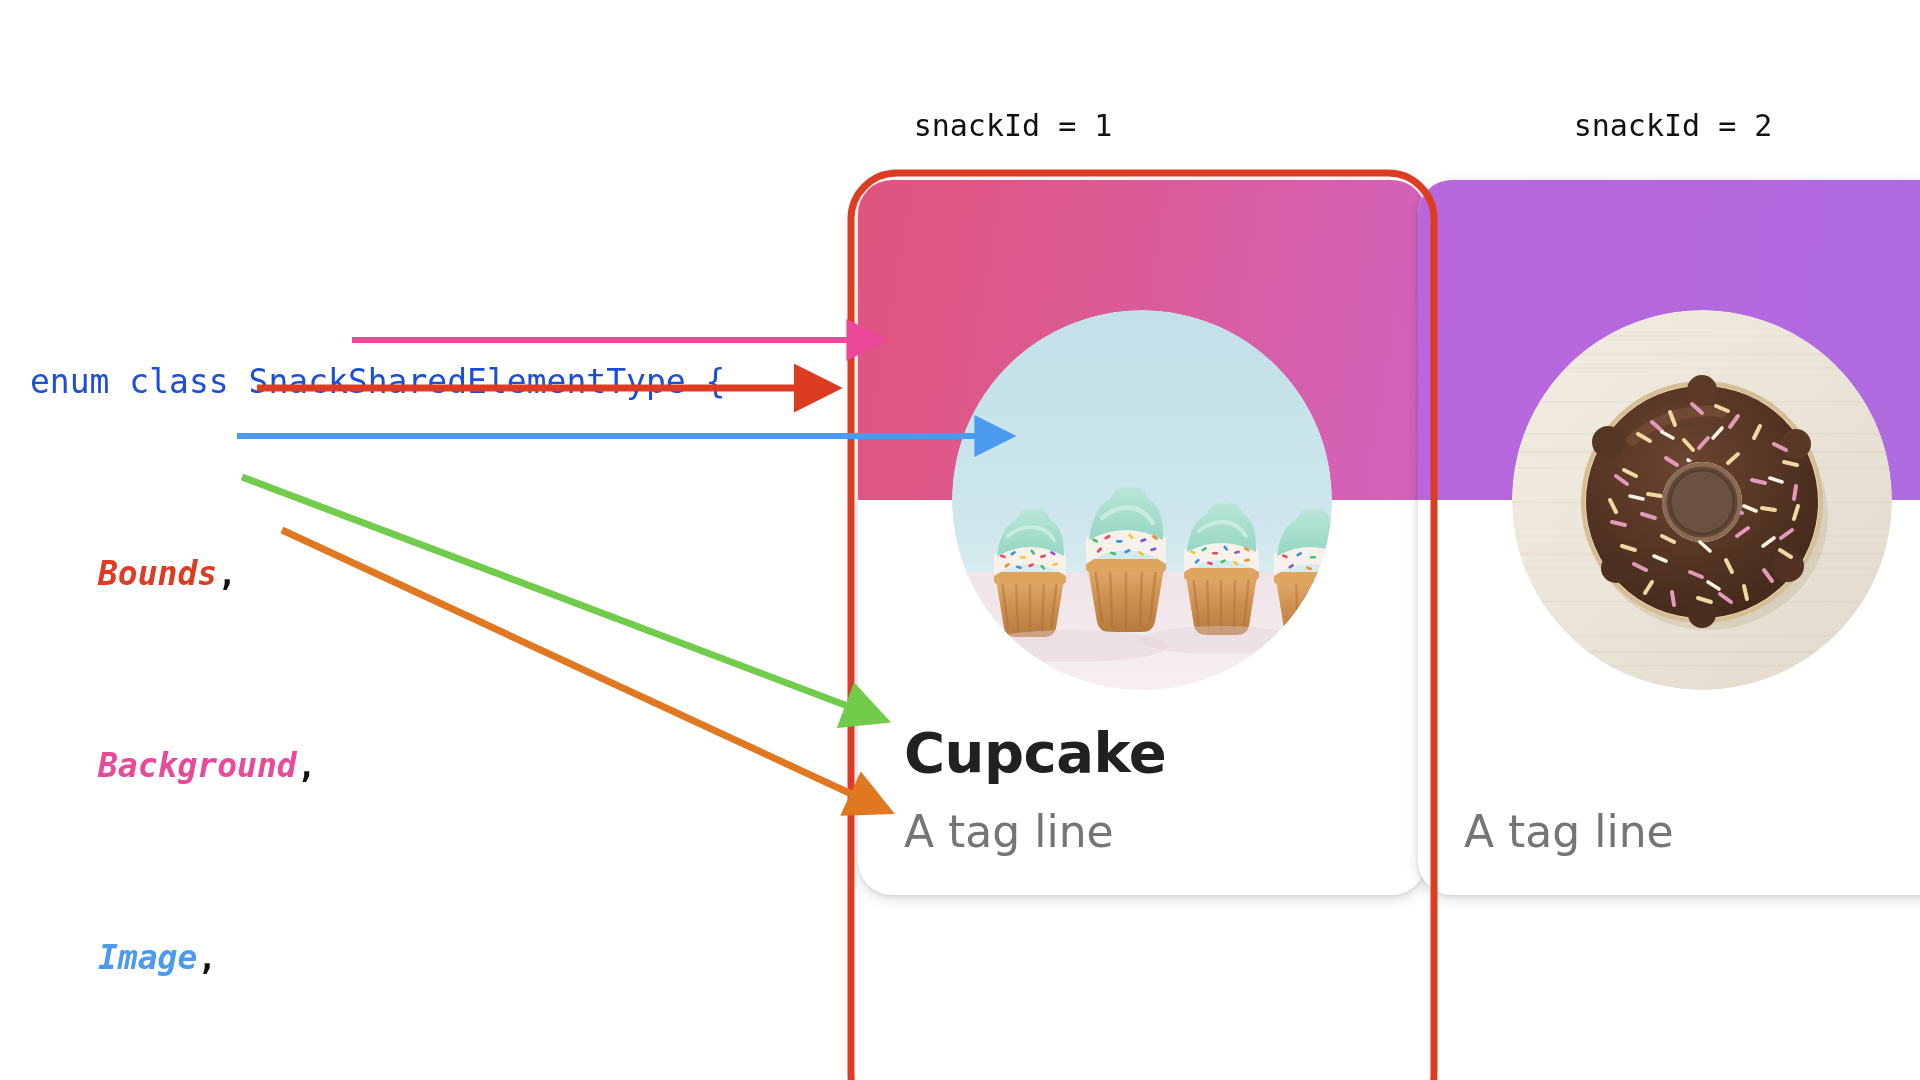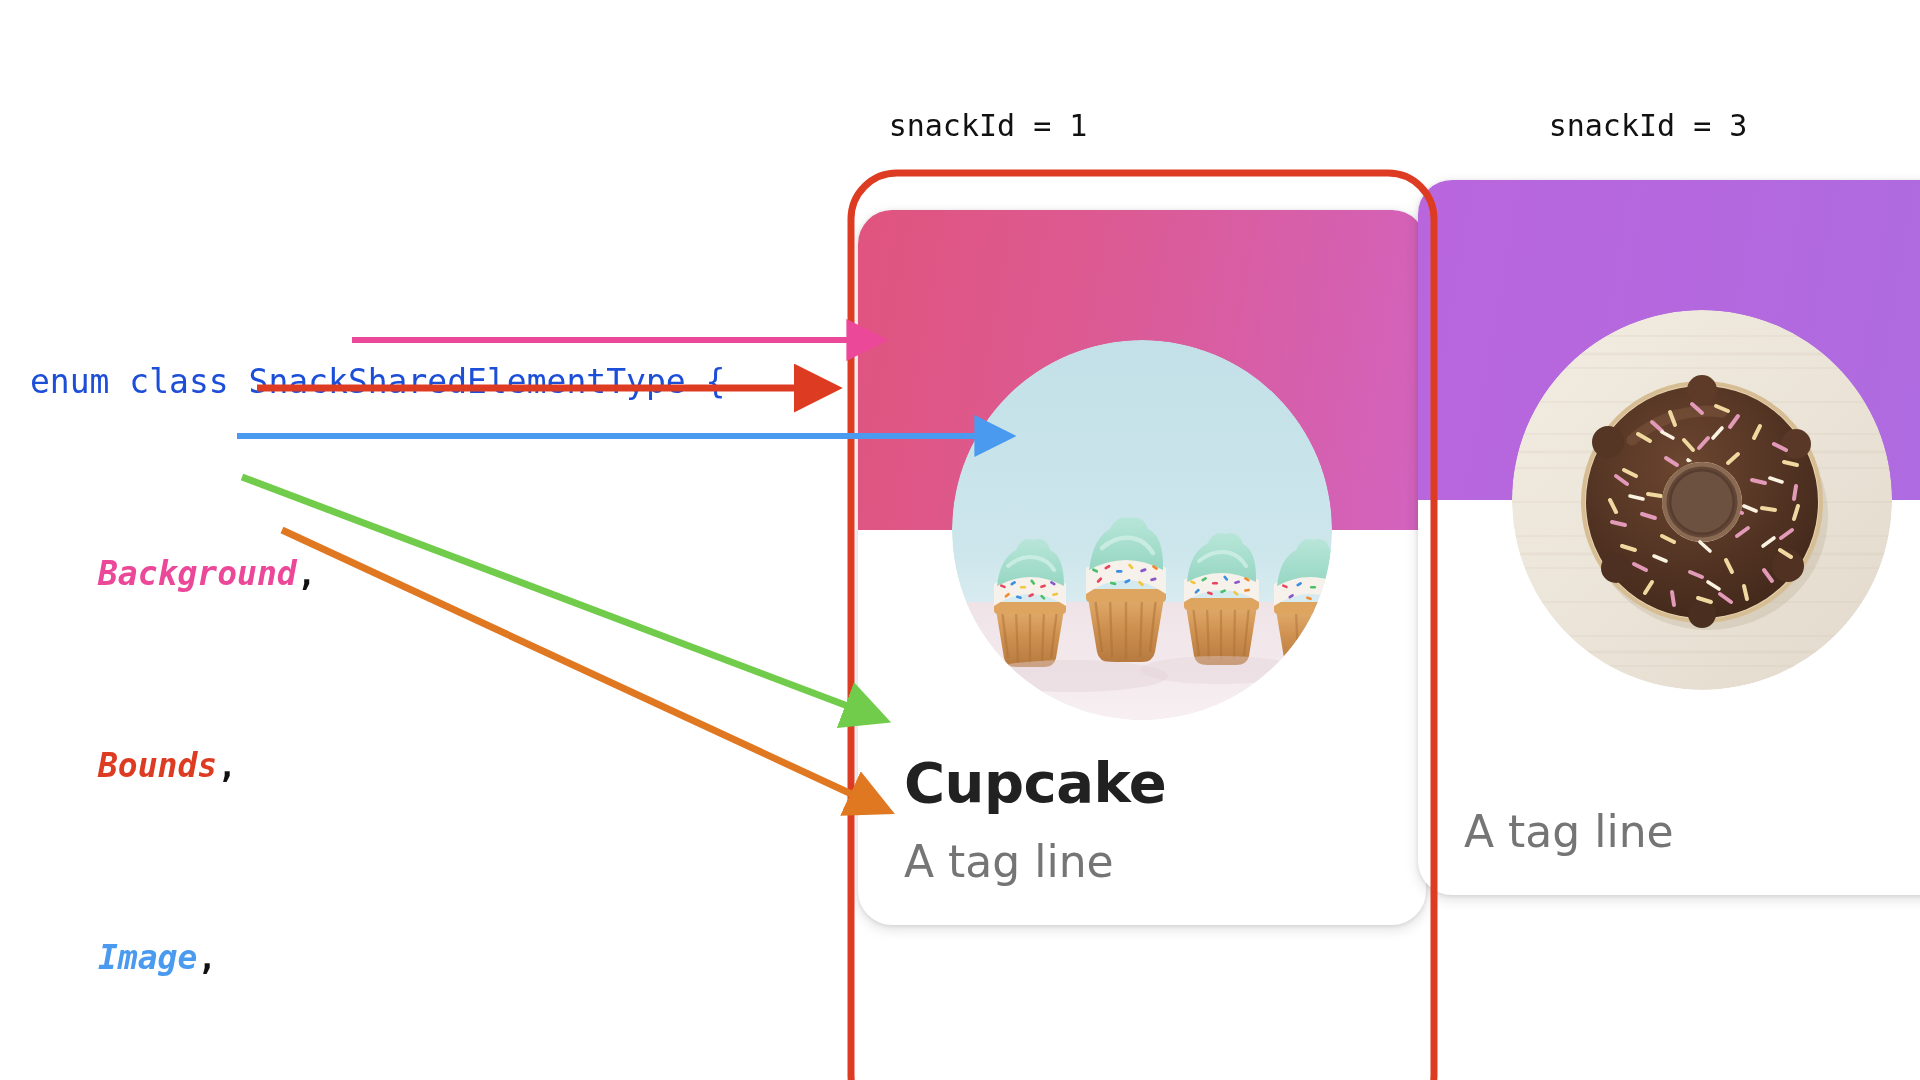--- a/index.html
+++ b/index.html
@@ -39,36 +39,37 @@
   .punc { color: #111111; font-weight: bold; }
   .indent { display: inline-block; width: 68px; }
 
   
   .snack-label {
     position: absolute;
     font-family: "DejaVu Sans Mono", "Liberation Mono", monospace;
     font-size: 30px;
     color: #111111;
     white-space: nowrap;
+    margin-left: 25px;
   }
   #snack-label-1 { left: 988px; top: 108px; transform: translateX(-50%); }
   #snack-label-2 { left: 1648px; top: 108px; transform: translateX(-50%); }
 
   
   .card {
     position: absolute;
     top: 180px;
     width: 568px;
     height: 715px;
     background: #ffffff;
     border-radius: 34px;
     box-shadow: 0 4px 14px rgba(0,0,0,0.13), 0 1px 4px rgba(0,0,0,0.10);
     overflow: hidden;
   }
-  #card-cupcake { left: 858px; margin-top: 30px; }
+  #card-cupcake { left: 858px; }
   #card-donut   { left: 1418px; }
 
   .card-gradient {
     position: absolute;
     left: 0; top: 0;
     width: 100%;
     height: 320px;
   }
   #gradient-cupcake {
     background: linear-gradient(100deg, #e0547e 0%, #dc5a92 40%, #d263bf 100%);
@@ -118,37 +119,37 @@
   }
 </style>
 </head>
 <body>
 
 <div class="stage">
 
   <div class="code-block">
     <span class="code-line"><span class="kw">enum class SnackSharedElementType {</span></span>
 
+    <span class="code-line"><span class="indent"></span><span class="enum-name" id="e1" style="color: rgb(221, 60, 34);">Bounds</span><span class="punc">,</span></span>
+
     <span class="code-line"><span class="indent"></span><span class="enum-name" id="e0" style="color: rgb(236, 72, 153);">Background</span><span class="punc">,</span></span>
-
-    <span class="code-line"><span class="indent"></span><span class="enum-name" id="e1" style="color: rgb(221, 60, 34);">Bounds</span><span class="punc">,</span></span>
 
     <span class="code-line"><span class="indent"></span><span class="enum-name" id="e2" style="color: rgb(74, 155, 240); margin-top: 24px;">Image</span><span class="punc">,</span></span>
 
     
 
     
 
     
 
     
   </div>
 
   <div class="snack-label" id="snack-label-1">snackId = 1</div>
-  <div class="snack-label" id="snack-label-2">snackId = 3</div>
+  <div class="snack-label" id="snack-label-2">snackId = 2</div>
 
   <div class="card" id="card-cupcake">
     <div class="card-gradient" id="gradient-cupcake"></div>
 
     <div class="card-image">
       <svg viewBox="0 0 380 380" xmlns="http://www.w3.org/2000/svg">
         <defs>
           <linearGradient id="skyCup" x1="0" y1="0" x2="0" y2="1">
             <stop offset="0%" stop-color="#c3e0e8"></stop>
             <stop offset="55%" stop-color="#cce6ec"></stop>

